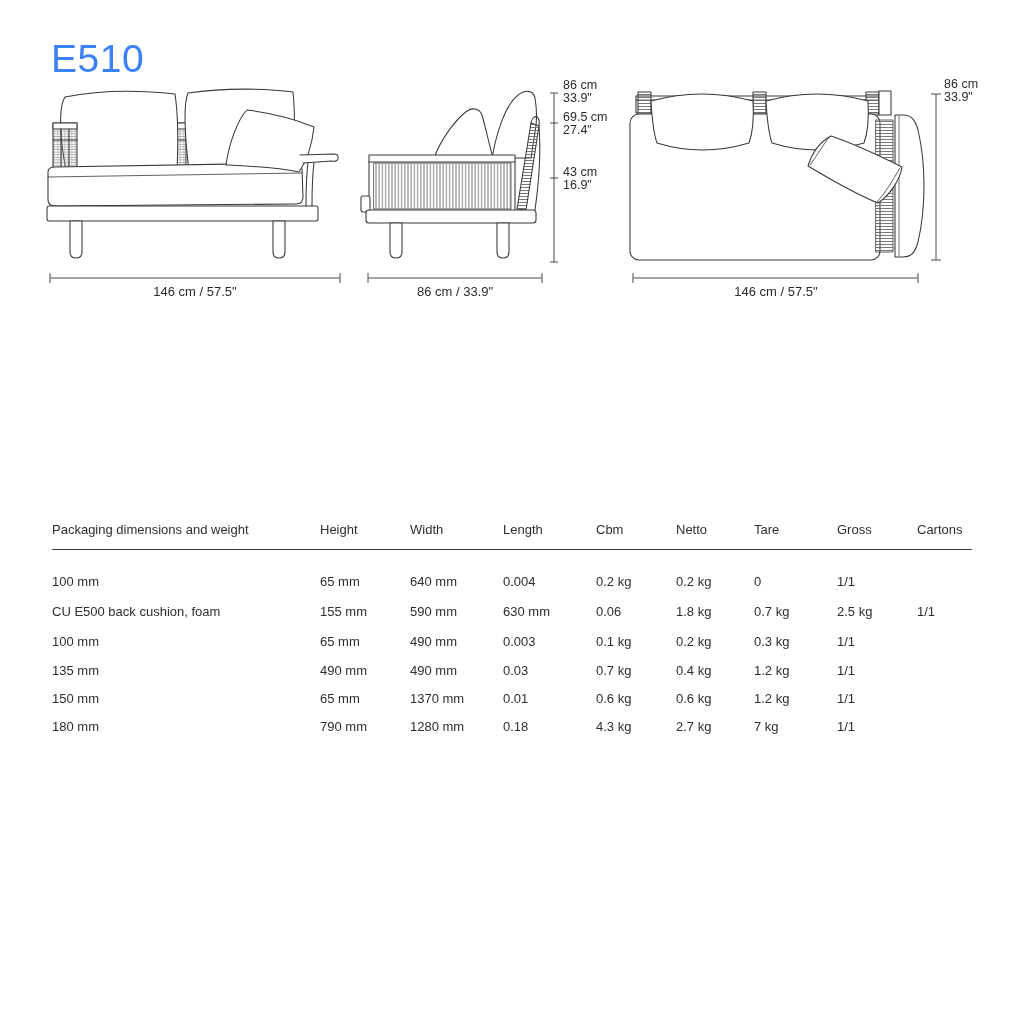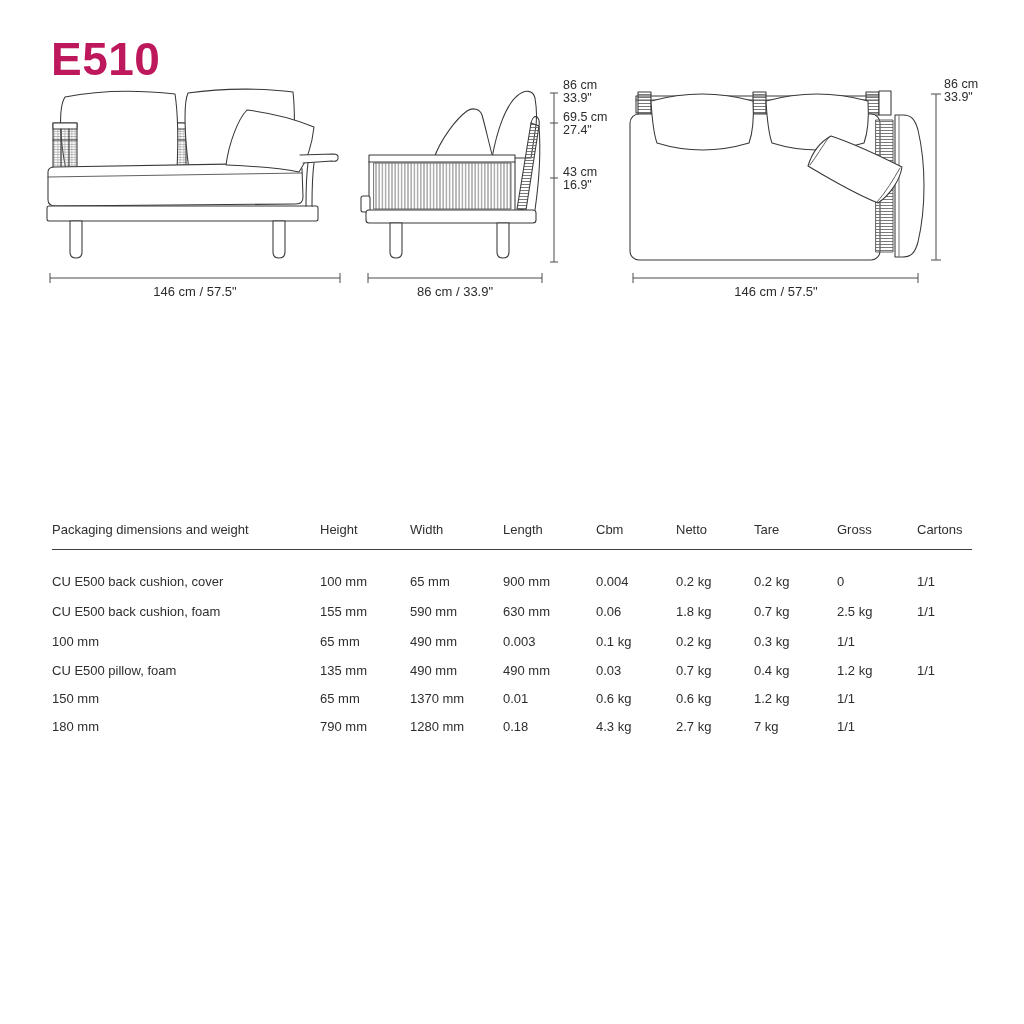--- a/index.html
+++ b/index.html
@@ -1,22 +1,22 @@
 <!DOCTYPE html>
 <html><head>
 <meta charset="utf-8">
 <style>
   html,body{margin:0;padding:0;}
   body{
     width:1024px;height:1024px;position:relative;background:#ffffff;
     font-family:"Liberation Sans", sans-serif;color:#2b2b2b;overflow:hidden;
   }
   .page-title{
-    position:absolute;left:51px;top:41px;font-size:46px;line-height:36px;
-    letter-spacing:.5px;color:#be185d;font-weight:700;
+    position:absolute;left:51px;top:41px;font-size:39px;line-height:36px;
+    letter-spacing:.5px;color:#3b82f6;font-weight:400;
   }
   .drawings-svg{position:absolute;left:36px;top:78px;}
   .drawings-svg text{font-family:"Liberation Sans",sans-serif;fill:#2b2b2b;}
   .dim-side{font-size:12.5px;}
   .dim-bottom{font-size:13px;text-anchor:middle;}
 
   .spec-table{position:absolute;left:52px;top:522px;width:920px;font-size:13px;color:#2e2e2e;}
   .t-head,.t-row{
     display:grid;
     grid-template-columns:268px 90px 93px 93px 80px 78px 83px 80px 55px;
@@ -170,24 +170,23 @@
     <div class="t-cell">Width</div>
     <div class="t-cell">Length</div>
     <div class="t-cell">Cbm</div>
     <div class="t-cell">Netto</div>
     <div class="t-cell">Tare</div>
     <div class="t-cell">Gross</div>
     <div class="t-cell">Cartons</div>
   </div>
   <div class="t-body">
     <div class="t-row">
-      <div class="t-cell">CU E500 back cushion, cover</div>
       <div class="t-cell">100 mm</div>
       <div class="t-cell">65 mm</div>
-      <div class="t-cell">900 mm</div>
+      <div class="t-cell">640 mm</div>
       <div class="t-cell">0.004</div>
       <div class="t-cell">0.2 kg</div>
       <div class="t-cell">0.2 kg</div>
       <div class="t-cell">0</div>
       <div class="t-cell">1/1</div>
     </div>
     <div class="t-row">
       <div class="t-cell">CU E500 back cushion, foam</div>
       <div class="t-cell">155 mm</div>
       <div class="t-cell">590 mm</div>
@@ -202,21 +201,20 @@
       <div class="t-cell">100 mm</div>
       <div class="t-cell">65 mm</div>
       <div class="t-cell">490 mm</div>
       <div class="t-cell">0.003</div>
       <div class="t-cell">0.1 kg</div>
       <div class="t-cell">0.2 kg</div>
       <div class="t-cell">0.3 kg</div>
       <div class="t-cell">1/1</div>
     </div>
     <div class="t-row">
-      <div class="t-cell">CU E500 pillow, foam</div>
       <div class="t-cell">135 mm</div>
       <div class="t-cell">490 mm</div>
       <div class="t-cell">490 mm</div>
       <div class="t-cell">0.03</div>
       <div class="t-cell">0.7 kg</div>
       <div class="t-cell">0.4 kg</div>
       <div class="t-cell">1.2 kg</div>
       <div class="t-cell">1/1</div>
     </div>
     <div class="t-row">

